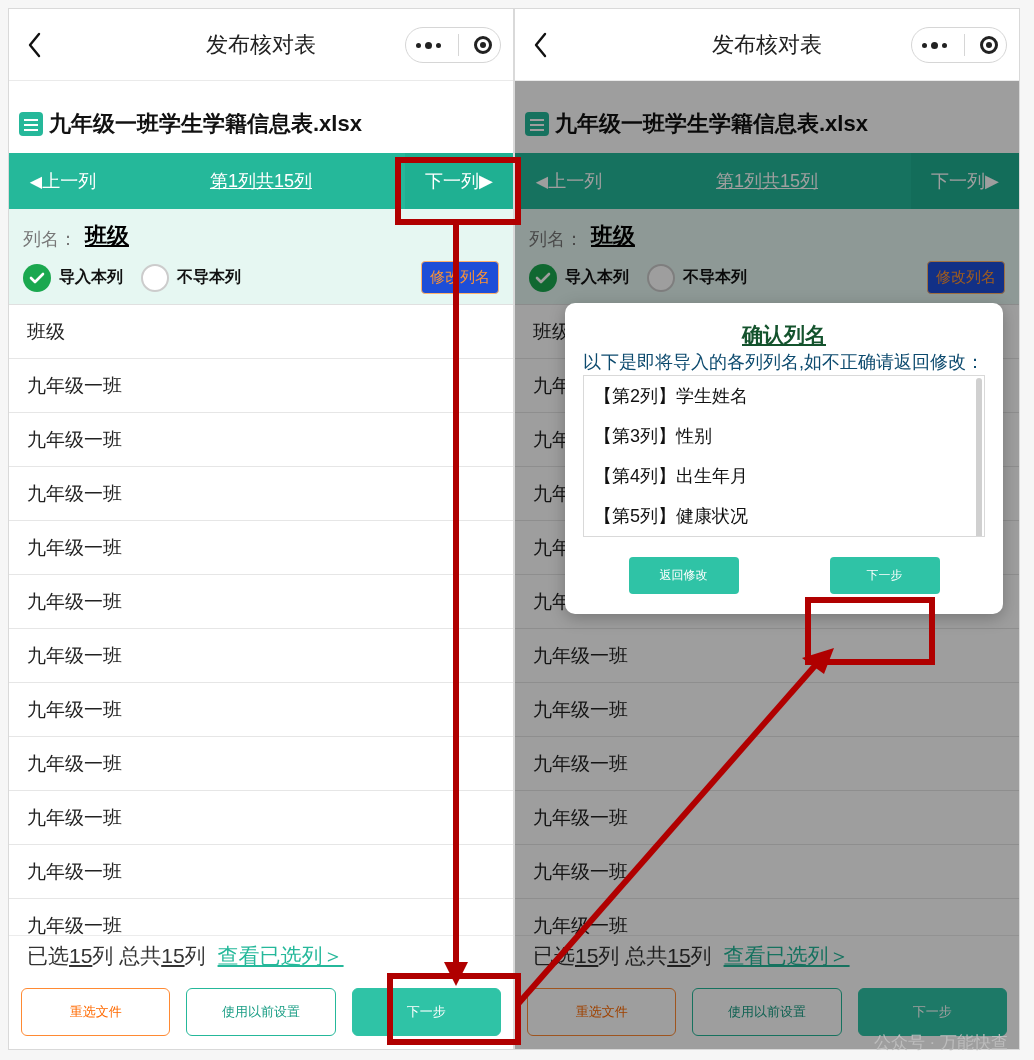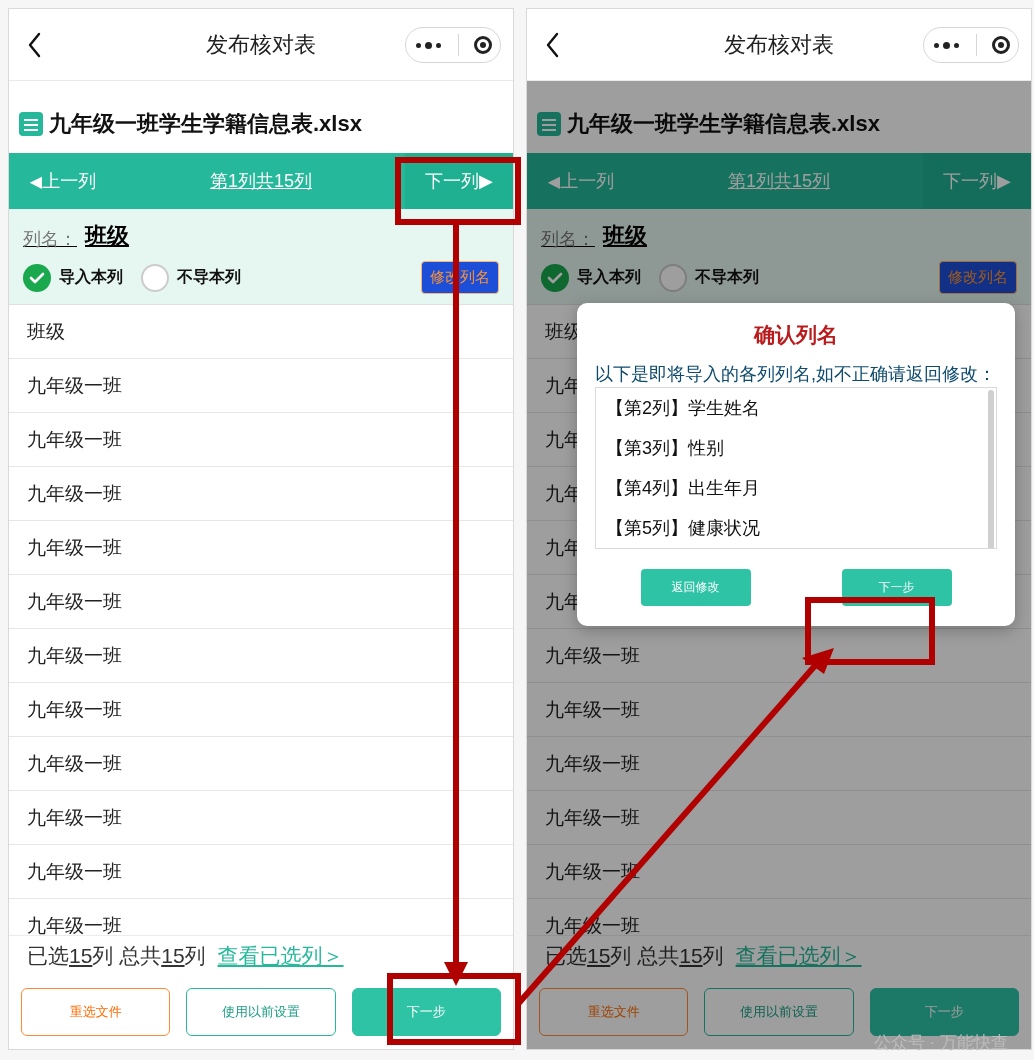--- a/index.html
+++ b/index.html
@@ -1,19 +1,19 @@
 <!DOCTYPE html>
 <html><head>
 <meta charset="utf-8">
 <style>
   
   *{box-sizing:border-box;margin:0;padding:0;font-family:"PingFang SC","Microsoft YaHei",Arial,sans-serif;}
   body{background:#f0f0f0;width:1034px;height:1060px;}
   .page{position:relative;width:1034px;height:1060px;background:#f6f6f6;}
-  .phones{display:flex;gap:12px;position:absolute;left:8px;top:8px;justify-content:space-between;}
+  .phones{display:flex;gap:0;position:absolute;left:8px;top:8px;justify-content:space-between;}
   .phone{
       width:506px;height:1042px;
       background:#ffffff;
       border:1px solid #d9d9d9;
       position:relative;
       overflow:hidden;
   }
 
   
   .hdr{height:72px;display:flex;align-items:center;justify-content:center;position:relative;
@@ -42,21 +42,21 @@
 
   
   .colnav{height:56px;background:#25b89a;display:flex;align-items:center;color:#fff;font-size:18px;}
   .colnav .nav-btn{flex:0 0 108px;height:100%;display:flex;align-items:center;justify-content:center;cursor:pointer;}
   .colnav .nav-btn .arr{font-size:16px;}
   .colnav .center{flex:1;text-align:center;text-decoration:underline;}
   .colnav .nav-next{flex:0 0 108px;height:100%;display:flex;align-items:center;justify-content:center;background:#1fb092;cursor:pointer;}
 
   
   .colhead{background:#e6f7f2;padding:12px 14px 10px 14px;border-bottom:1px solid #e0e0e0;}
-  .colhead .l1{display:flex;align-items:flex-end;margin-bottom:10px;text-decoration:underline;}
+  .colhead .l1{display:flex;align-items:flex-end;margin-bottom:10px;}
   .colhead .l1 .lbl{color:#777;font-size:18px;}
   .colhead .l1 .val{color:#000;font-size:22px;font-weight:700;margin-left:8px;text-decoration:underline;}
   .colhead .l2{display:flex;align-items:center;}
   .radio{display:flex;align-items:center;margin-right:18px;}
   .radio .circ{width:28px;height:28px;border-radius:50%;margin-right:8px;display:flex;align-items:center;justify-content:center;}
   .radio .circ.sel{background:#1aa84f;}
   .radio .circ.sel svg{width:16px;height:12px;}
   .radio .circ.unsel{background:#fff;border:2px solid #ccc;}
   .radio .txt{font-size:16px;color:#111;font-weight:600;}
   .modify-btn{margin-left:auto;border:1px solid #ffb36b;color:#ff9330;font-size:15px;
@@ -78,21 +78,21 @@
   .btn{flex:1;height:48px;border-radius:6px;display:flex;align-items:center;justify-content:center;
        font-size:13px;cursor:pointer;}
   .btn-outline-orange{border:1.5px solid #ff8a33;color:#ff6a00;background:#fff;}
   .btn-outline-teal  {border:1.5px solid #25b89a;color:#1a9e85;background:#fff;}
   .btn-solid-teal    {background:#2fc3a6;color:#fff;border:1.5px solid #2fc3a6;}
 
   
   .dim{position:absolute;inset:72px 0 0 0;background:rgba(0,0,0,.38);}             
   .dialog{position:absolute;left:50px;right:16px;top:294px;background:#fff;border-radius:10px;
           padding:18px 18px 20px 18px;box-shadow:0 4px 16px rgba(0,0,0,.25);}
-  .dialog h3{font-size:21px;text-align:center;color:#b91c1c;font-weight:700;margin-bottom:12px;}
+  .dialog h3{font-size:21px;text-align:center;color:#14532d;font-weight:700;margin-bottom:0;text-decoration:underline;}
   .dialog .msg{font-size:18px;color:#0c4a6e;line-height:1.45;}
   .dlg-list{border:1px solid #d9d9d9;max-height:190px;overflow:hidden;position:relative;}
   .dlg-list .it{font-size:18px;color:#111;padding:8px 10px;}
   .dlg-list .scroll{position:absolute;right:2px;top:2px;width:6px;height:160px;background:#d0d0d0;border-radius:3px;}
   .dlg-btns{display:flex;justify-content:space-around;margin-top:20px;}
   .dlg-btn{min-width:110px;padding:10px 24px;border-radius:4px;background:#2fc3a6;color:#fff;font-size:12px;text-align:center;cursor:pointer;}
 
   
   .anno{position:absolute;pointer-events:none;}
   .anno rect{fill:none;stroke:#b00000;stroke-width:6;}

